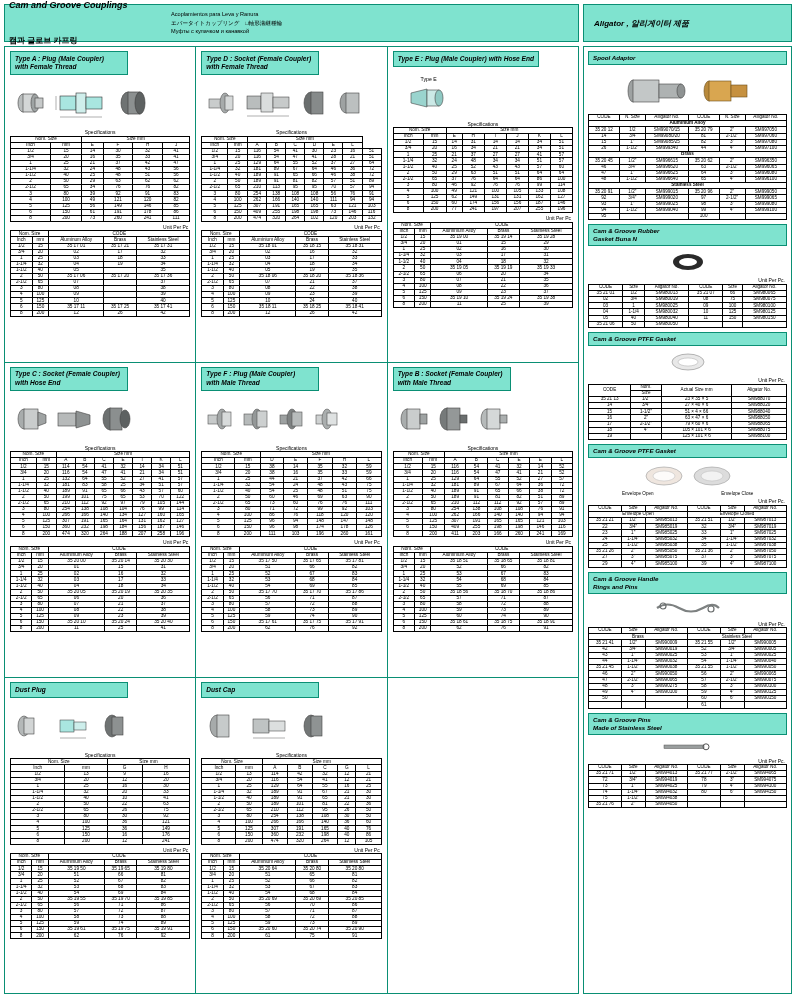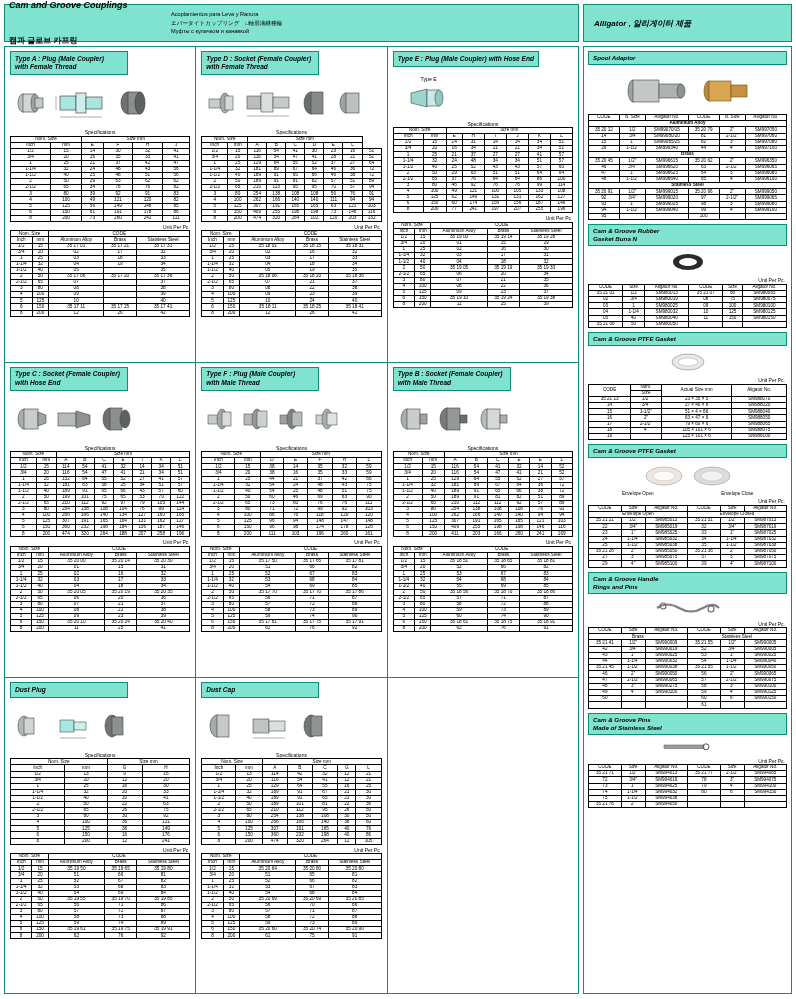--- a/index.html
+++ b/index.html
@@ -214,21 +214,21 @@
       <div class="hdr-title">
         <div class="t1">Cam and Groove Couplings</div>
         <div class="t2">캠과 글로브 카프링</div>
       </div>
       <div class="hdr-langs">
         <div>Acoplamientos para Leva y Ranura</div>
         <div>エバータイトカップリング　□軸形溝継種輪</div>
         <div>Муфты с кулачком и канавкой</div>
       </div>
     </div>
-    <div class="hdr-right">Alligator , 알리게이터 제품</div>
+    <div class="hdr-right">Aligator , 알리게이터 제품</div>
   </div>
 
   <div class="body">
 
     <div class="col-main">
 
       <div class="main-row">
 
         <div class="cellbox">
           <div class="ttl">

